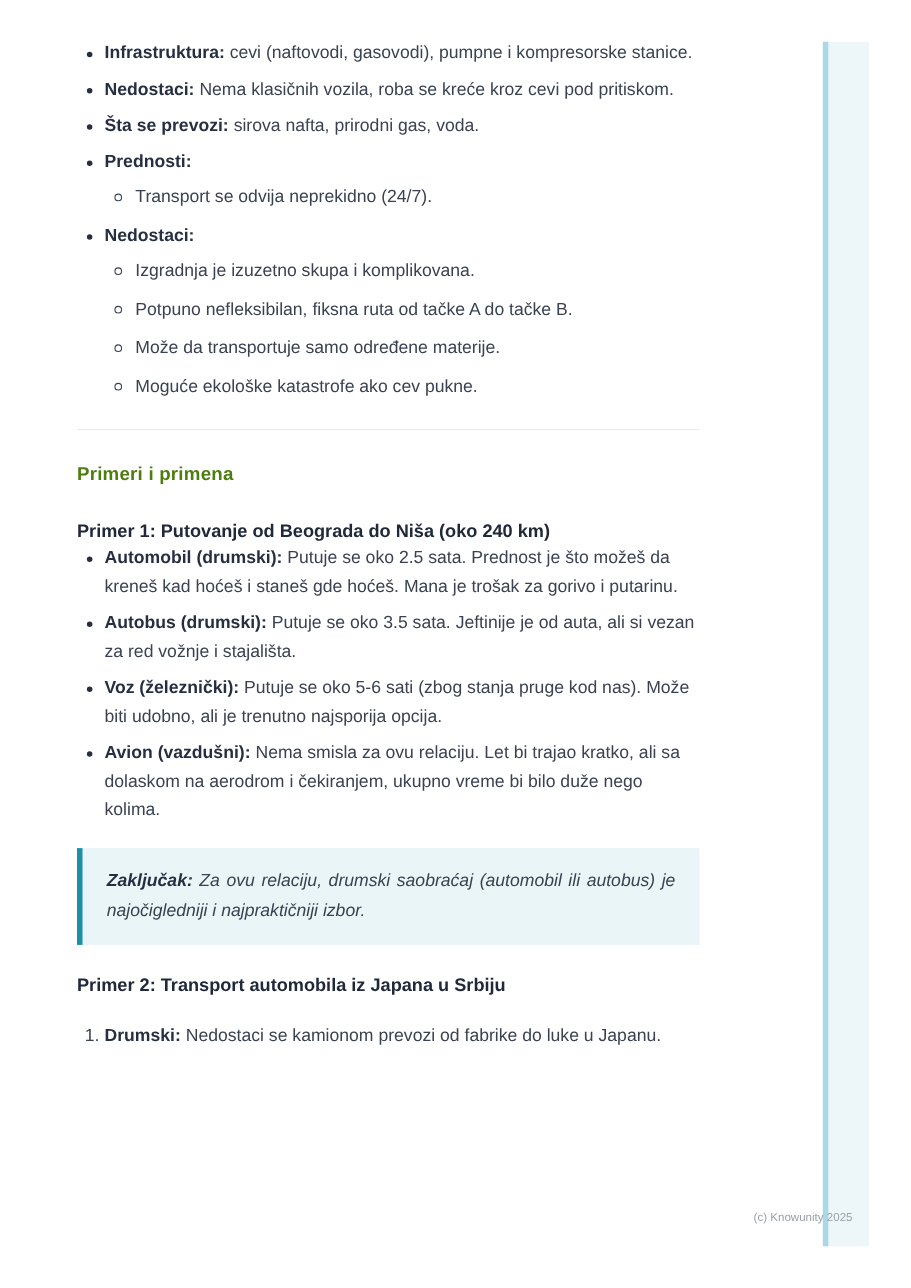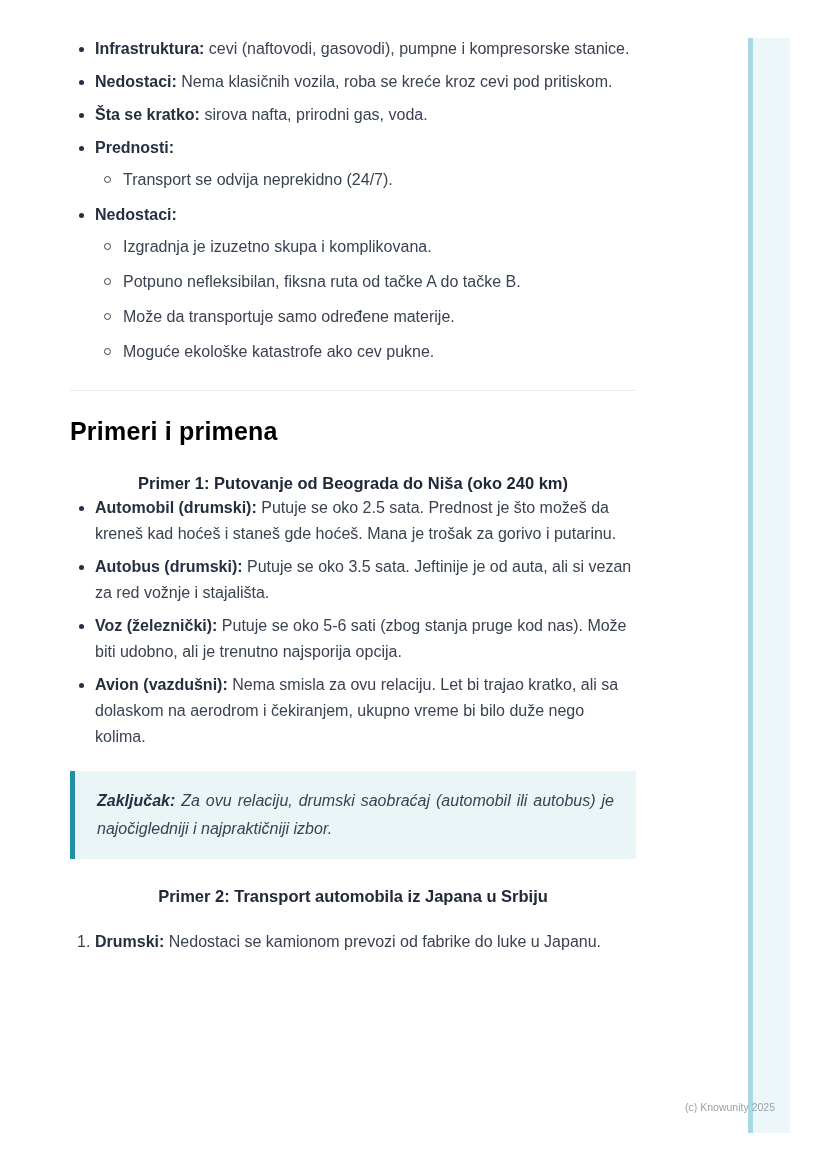--- a/index.html
+++ b/index.html
@@ -83,33 +83,32 @@
     border-radius: 50%;
     background: transparent;
   }
   hr.divider {
     border: none;
     border-top: 1px solid #e8eaec;
     margin: 25px 0 0 0;
   }
   h2.section-heading {
     margin: 25px 0 0 0;
-    font-size: 25px;
+    font-size: 17px;
     line-height: 30px;
     font-weight: 700;
     letter-spacing: 0.2px;
-    color: #000000;
+    color: #4d7c0f;
   }
   h3.sub-heading {
     margin: 25px 0 0 0;
     font-size: 16.5px;
     line-height: 24px;
     font-weight: 700;
     color: #20283a;
-    text-align: center;
   }
   .list-block {
     margin-top: 21px;
   }
   
   .callout {
     margin-top: 21px;
     background: #eaf5f8;
     border-left: 5px solid #1e8fa6;
     padding: 16px 22px 16px 22px;
@@ -156,21 +155,21 @@
     <ul class="l1">
       <li>
         <b>Infrastruktura:</b>
         <span>cevi (naftovodi, gasovodi), pumpne i kompresorske stanice.</span>
       </li>
       <li>
         <b>Nedostaci:</b>
         <span>Nema klasičnih vozila, roba se kreće kroz cevi pod pritiskom.</span>
       </li>
       <li>
-        <b>Šta se kratko:</b>
+        <b>Šta se prevozi:</b>
         <span>sirova nafta, prirodni gas, voda.</span>
       </li>
       <li>
         <b>Prednosti:</b>
         <ul class="l2">
           <li>Transport se odvija neprekidno (24/7).</li>
         </ul>
       </li>
       <li>
         <b>Nedostaci:</b>

